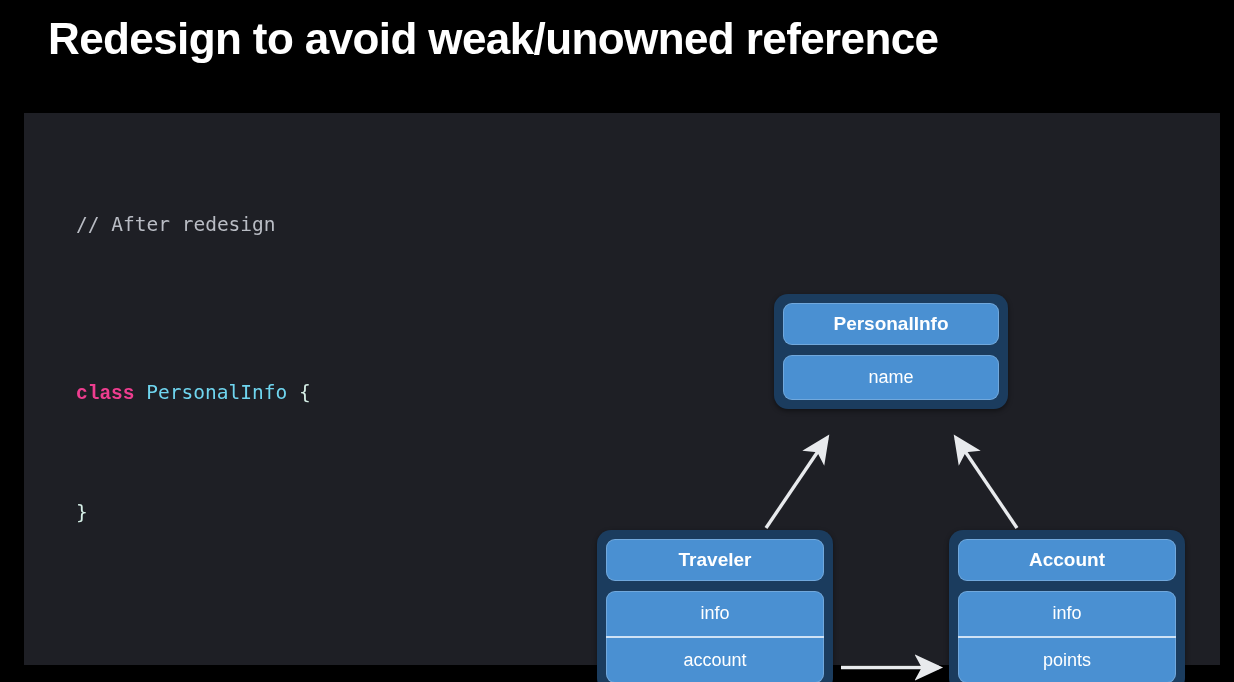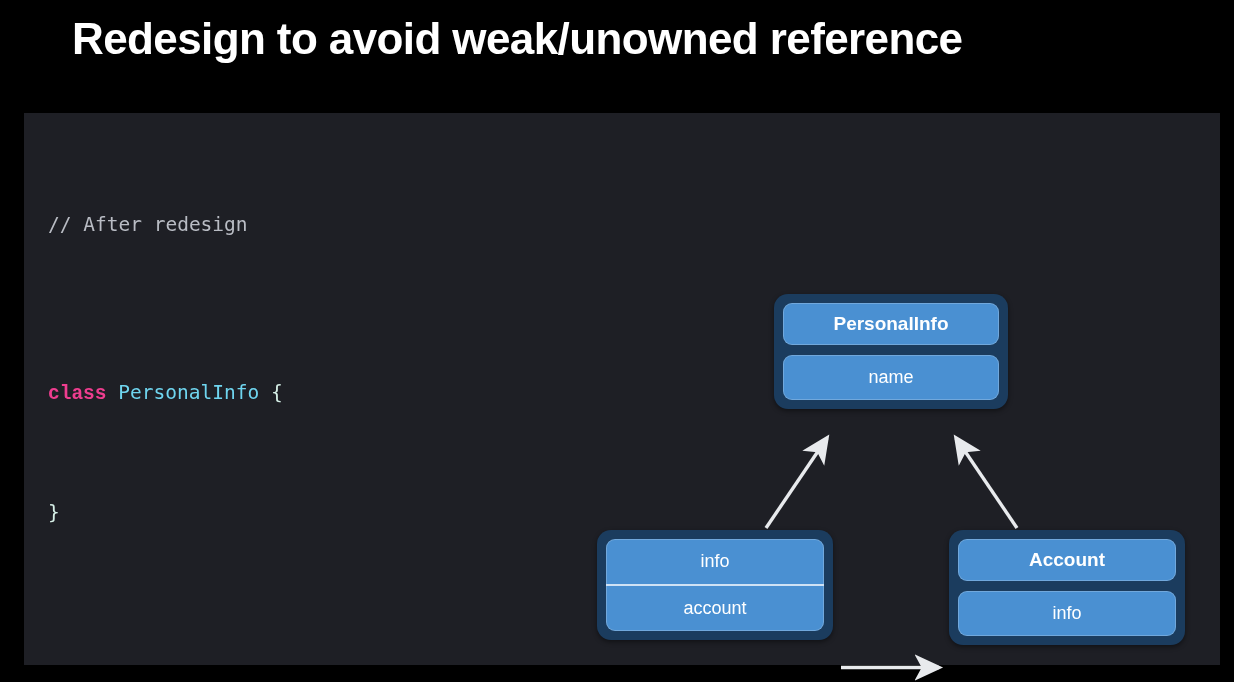--- a/index.html
+++ b/index.html
@@ -21,21 +21,20 @@
     position: absolute;
     left: 48px;
     top: 14px;
     width: 1120px;
     font-family: "Liberation Sans", sans-serif;
     font-size: 44px;
     font-weight: bold;
     color: #ffffff;
     letter-spacing: -0.6px;
     white-space: nowrap;
-    margin-left: 24px;
   }
 
   
   .panel {
     position: absolute;
     left: 24px;
     top: 113px;
     width: 1196px;
     height: 552px;
     background: #1e1f25;
@@ -44,21 +43,21 @@
   
   .code {
     position: absolute;
     left: 24px;
     top: 28px;
     font-family: "DejaVu Sans Mono", "Liberation Mono", monospace;
     font-size: 19.5px;
     line-height: 24px;
     white-space: pre;
   }
-  .code .ln { display: block; height: 24px; }
+  .code .ln { display: block; height: 24px; margin-left: 28px; }
   .code .ln.blank { height: 24px; }
 
   .t-comment  { color: #b9bcc4; }
   .t-keyword  { color: #ee3d8f; font-weight: bold; font-family: Liberation Mono, monospace; }
   .t-classname{ color: #6fd5ef; }
   .t-prop     { color: #42c3d6; }
   .t-builtin  { color: #bdb7e8; }
   .t-punct    { color: #d6efe7; }
 
   
@@ -166,27 +165,29 @@
     </svg>
 
     <div class="obj-box" id="box-personalinfo">
       <div class="pill title">PersonalInfo</div>
       <div class="pill members">
         <div class="row">name</div>
       </div>
     </div>
 
     <div class="obj-box" id="box-traveler">
+      <div class="pill title">Traveler</div>
       <div class="pill members">
         <div class="row">info</div>
         <div class="row">account</div>
       </div>
     </div>
 
     <div class="obj-box" id="box-account">
       <div class="pill title">Account</div>
       <div class="pill members">
         <div class="row">info</div>
+        <div class="row">points</div>
       </div>
     </div>
 
   </div>
 </div>
 
 </body></html>

